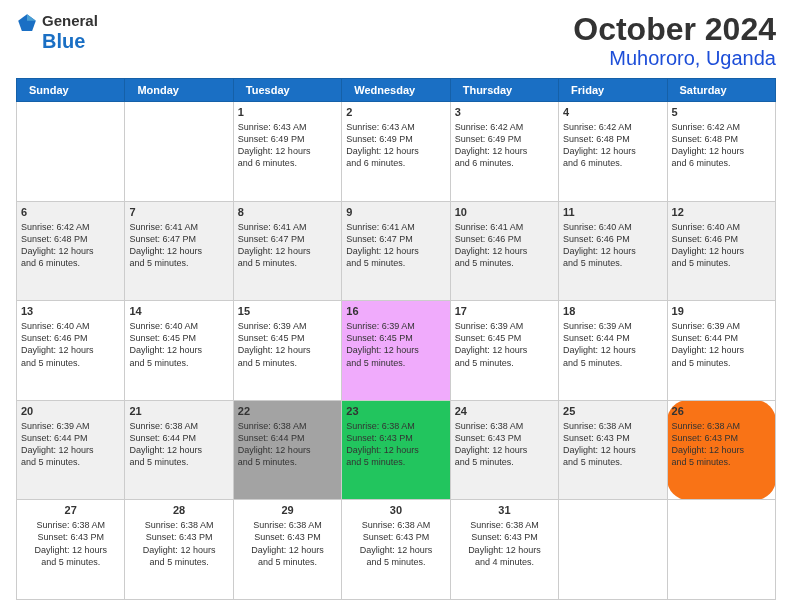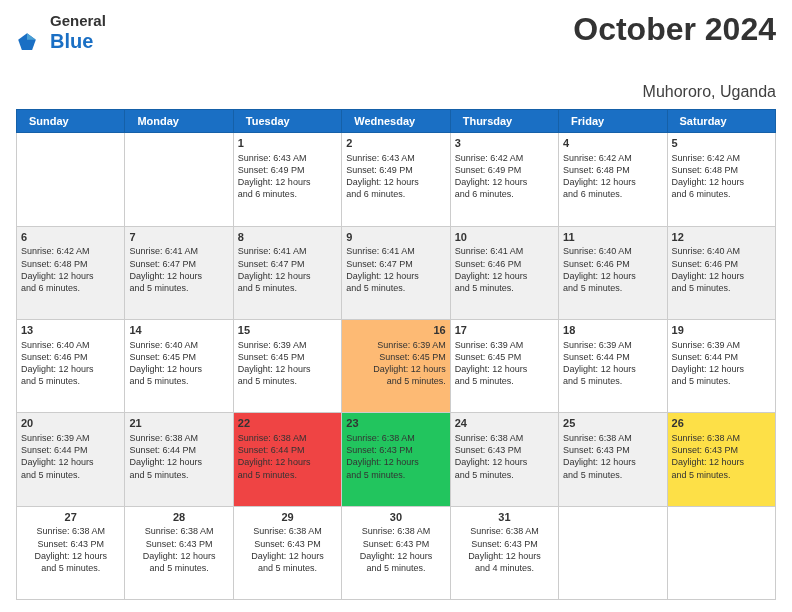--- a/index.html
+++ b/index.html
@@ -18,22 +18,22 @@
       flex-direction: column;
     }
     .header {
       display: flex;
       justify-content: space-between;
       align-items: flex-start;
       margin-bottom: 8px;
     }
     .logo {
       display: flex;
-      align-items: flex-end;
-      gap: 12px;
+      align-items: flex-start;
+      gap: 4px;
     }
     .logo-text-general {
       font-size: 15px;
       font-weight: bold;
       color: #333;
     }
     .logo-text-blue {
       font-size: 20px;
       font-weight: bold;
       color: #1a6fc4;
@@ -45,23 +45,22 @@
     .title-section {
       text-align: right;
     }
     .title-month {
       font-size: 32px;
       font-weight: bold;
       color: #333;
       line-height: 1.1;
     }
     .title-location {
-      font-size: 16px;
-      color: #404040;
-      margin-top: 36px;
+      font-size: 20px;
+      color: #1d4ed8;
     }
     .calendar {
       flex: 1;
       border: 1px solid #ccc;
       border-collapse: collapse;
       width: 100%;
       table-layout: fixed;
     }
     .calendar th {
       background-color: #1a6fc4;
@@ -189,21 +188,21 @@
             <div class="cell-info">Sunrise: 6:40 AM<br>Sunset: 6:46 PM<br>Daylight: 12 hours<br>and 5 minutes.</div>
           </td>
           <td style="background: rgb(255, 255, 255);">
             <span class="day-num">14</span>
             <div class="cell-info">Sunrise: 6:40 AM<br>Sunset: 6:45 PM<br>Daylight: 12 hours<br>and 5 minutes.</div>
           </td>
           <td style="background: rgb(255, 255, 255);">
             <span class="day-num">15</span>
             <div class="cell-info">Sunrise: 6:39 AM<br>Sunset: 6:45 PM<br>Daylight: 12 hours<br>and 5 minutes.</div>
           </td>
-          <td style="background: #fdba74; text-align: right;">
+          <td style="background: #f0abfc;">
             <span class="day-num">16</span>
             <div class="cell-info">Sunrise: 6:39 AM<br>Sunset: 6:45 PM<br>Daylight: 12 hours<br>and 5 minutes.</div>
           </td>
           <td style="background: rgb(255, 255, 255); border-radius: 22px;">
             <span class="day-num">17</span>
             <div class="cell-info">Sunrise: 6:39 AM<br>Sunset: 6:45 PM<br>Daylight: 12 hours<br>and 5 minutes.</div>
           </td>
           <td style="background: rgb(255, 255, 255);">
             <span class="day-num">18</span>
             <div class="cell-info">Sunrise: 6:39 AM<br>Sunset: 6:44 PM<br>Daylight: 12 hours<br>and 5 minutes.</div>
@@ -215,37 +214,37 @@
         </tr>
         <tr style="background: rgb(240, 240, 240);">
           <td style="background: rgb(240, 240, 240);">
             <span class="day-num">20</span>
             <div class="cell-info">Sunrise: 6:39 AM<br>Sunset: 6:44 PM<br>Daylight: 12 hours<br>and 5 minutes.</div>
           </td>
           <td style="background: rgb(240, 240, 240);">
             <span class="day-num">21</span>
             <div class="cell-info">Sunrise: 6:38 AM<br>Sunset: 6:44 PM<br>Daylight: 12 hours<br>and 5 minutes.</div>
           </td>
-          <td style="background: #ef4444;">
+          <td style="background: #a3a3a3;">
             <span class="day-num">22</span>
             <div class="cell-info">Sunrise: 6:38 AM<br>Sunset: 6:44 PM<br>Daylight: 12 hours<br>and 5 minutes.</div>
           </td>
           <td style="background: #22c55e;">
             <span class="day-num">23</span>
             <div class="cell-info">Sunrise: 6:38 AM<br>Sunset: 6:43 PM<br>Daylight: 12 hours<br>and 5 minutes.</div>
           </td>
           <td style="background: rgb(240, 240, 240);">
             <span class="day-num">24</span>
             <div class="cell-info">Sunrise: 6:38 AM<br>Sunset: 6:43 PM<br>Daylight: 12 hours<br>and 5 minutes.</div>
           </td>
           <td style="background: rgb(240, 240, 240);">
             <span class="day-num">25</span>
             <div class="cell-info">Sunrise: 6:38 AM<br>Sunset: 6:43 PM<br>Daylight: 12 hours<br>and 5 minutes.</div>
           </td>
-          <td style="background: #fde047;">
+          <td style="background: #f97316; border-radius: 21px;">
             <span class="day-num">26</span>
             <div class="cell-info">Sunrise: 6:38 AM<br>Sunset: 6:43 PM<br>Daylight: 12 hours<br>and 5 minutes.</div>
           </td>
         </tr>
         <tr style="background: rgb(255, 255, 255); text-align: center;">
           <td style="background: rgb(255, 255, 255);">
             <span class="day-num">27</span>
             <div class="cell-info">Sunrise: 6:38 AM<br>Sunset: 6:43 PM<br>Daylight: 12 hours<br>and 5 minutes.</div>
           </td>
           <td style="background: rgb(255, 255, 255);">

